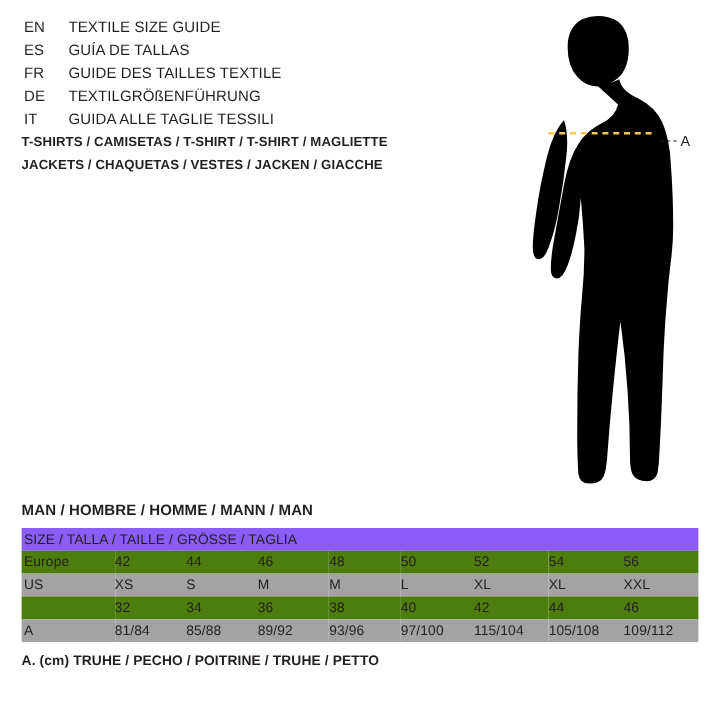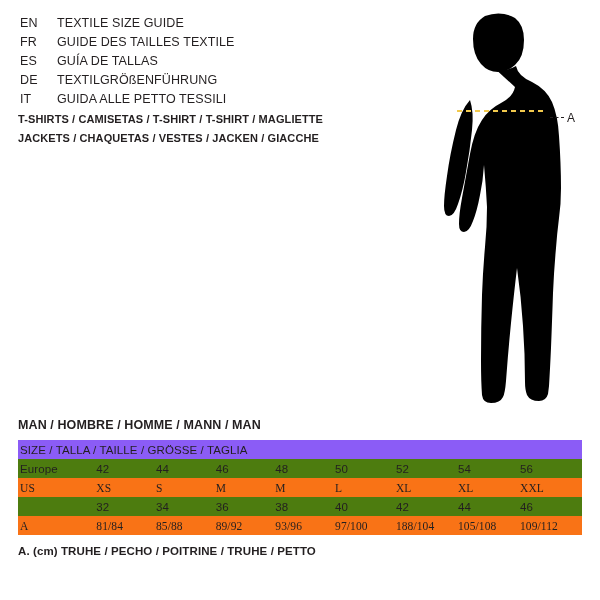--- a/index.html
+++ b/index.html
@@ -110,21 +110,21 @@
     padding: 0 0 0 0;
     vertical-align: middle;
     letter-spacing: .1px;
   }
   tr.head-row td {
     background: #8b5cf6;
     font-weight: normal;
     font-size: 11.5px;
   }
   tr.band td { background: #4d7c0f; }
-  tr.plain td { background: #f97316; font-family: Liberation Serif, serif; }
+  tr.plain td { background: #a3a3a3; }
   .lab-col { width: 86px; padding-left: 2px !important; }
   .val-col { width: 68px; text-align: left; }
 
   .footnote {
     position: absolute;
     left: 18px;
     top: 545px;
     font-size: 11.5px;
     font-weight: bold;
     letter-spacing: .1px;
@@ -135,34 +135,34 @@
 <body>
 
 <div class="page">
 
   <div class="lang-block">
     <div class="lang-row">
       <span class="lang-code">EN</span>
       <span class="lang-text">TEXTILE SIZE GUIDE</span>
     </div>
     <div class="lang-row">
+      <span class="lang-code">ES</span>
+      <span class="lang-text">GUÍA DE TALLAS</span>
+    </div>
+    <div class="lang-row">
       <span class="lang-code">FR</span>
       <span class="lang-text">GUIDE DES TAILLES TEXTILE</span>
     </div>
     <div class="lang-row">
-      <span class="lang-code">ES</span>
-      <span class="lang-text">GUÍA DE TALLAS</span>
-    </div>
-    <div class="lang-row">
       <span class="lang-code">DE</span>
       <span class="lang-text">TEXTILGRÖßENFÜHRUNG</span>
     </div>
     <div class="lang-row">
       <span class="lang-code">IT</span>
-      <span class="lang-text">GUIDA ALLE PETTO TESSILI</span>
+      <span class="lang-text">GUIDA ALLE TAGLIE TESSILI</span>
     </div>
   </div>
 
   <div class="cat-block">
     <div class="cat-line">T-SHIRTS / CAMISETAS / T-SHIRT / T-SHIRT / MAGLIETTE</div>
     <div class="cat-line">JACKETS / CHAQUETAS / VESTES / JACKEN / GIACCHE</div>
   </div>
 
   <div class="figure-wrap">
     <svg width="200" height="400" viewBox="0 0 200 400">
@@ -257,21 +257,21 @@
       <td class="val-col">44</td>
       <td class="val-col">46</td>
     </tr>
     <tr class="plain">
       <td class="lab-col">A</td>
       <td class="val-col">81/84</td>
       <td class="val-col">85/88</td>
       <td class="val-col">89/92</td>
       <td class="val-col">93/96</td>
       <td class="val-col">97/100</td>
-      <td class="val-col">188/104</td>
+      <td class="val-col">115/104</td>
       <td class="val-col">105/108</td>
       <td class="val-col">109/112</td>
     </tr>
   </tbody>
     </table>
 
   <div class="footnote">A. (cm) TRUHE / PECHO / POITRINE / TRUHE / PETTO</div>
 
 </div>
 

